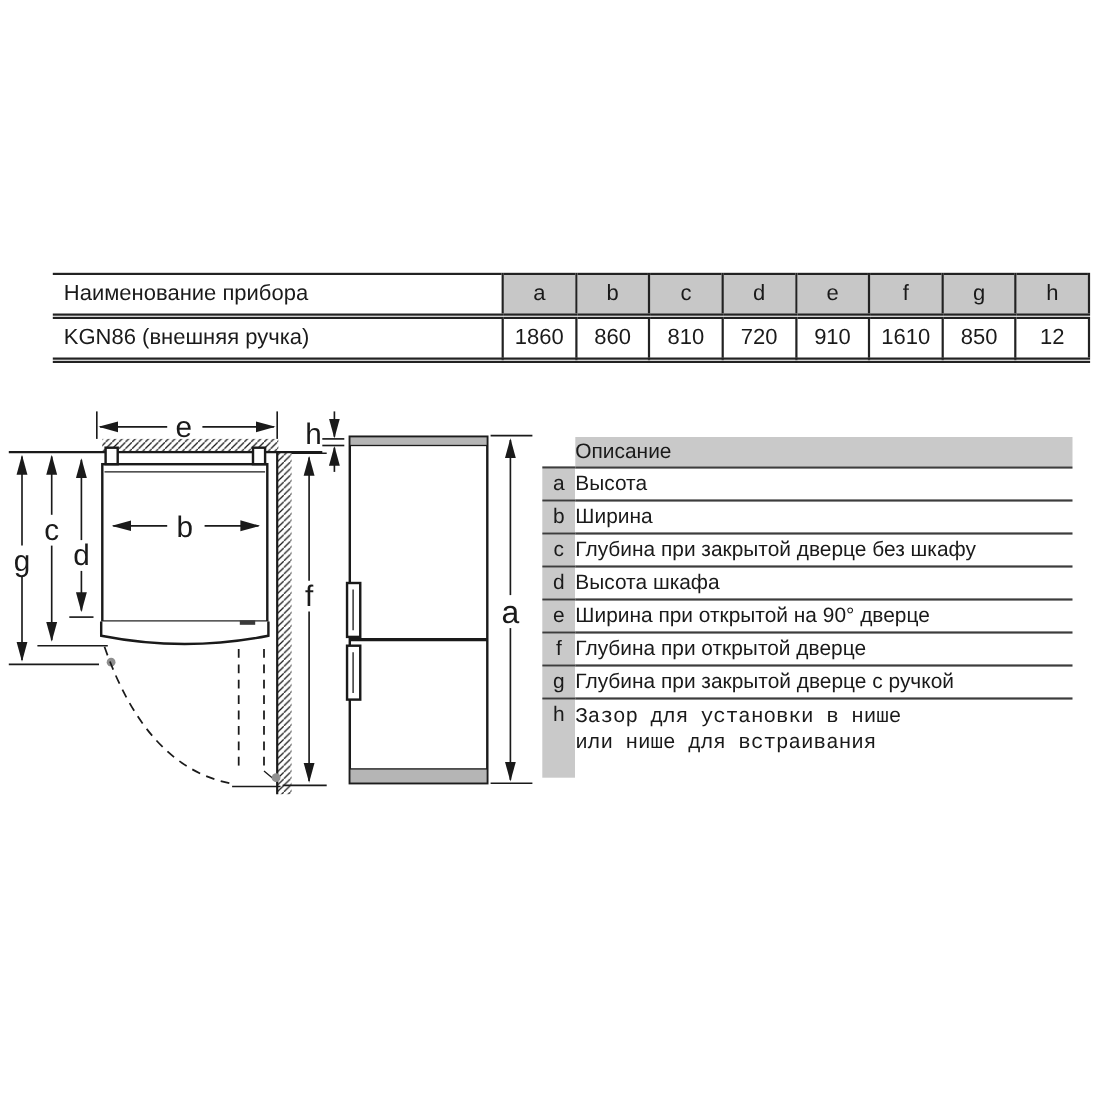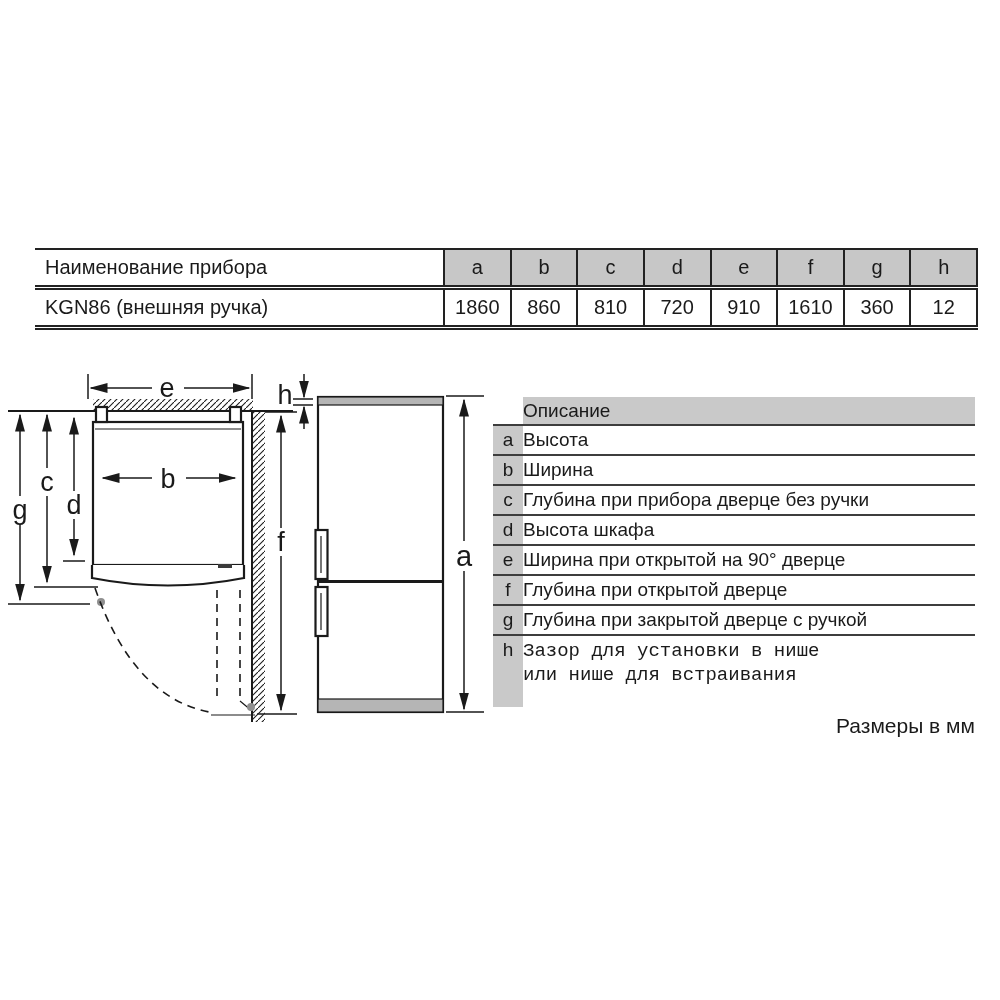--- a/index.html
+++ b/index.html
@@ -1,20 +1,20 @@
 <!DOCTYPE html>
 <html><head>
 <meta charset="utf-8">
 <style>
   html,body{margin:0;padding:0;background:#ffffff;}
   .canvas{position:relative;width:1000px;height:1000px;background:#fff;
           font-family:"Liberation Sans",sans-serif;color:#1a1a1a;overflow:hidden;}
 
   
-  table.dims{position:absolute;left:35px;top:248px;width:943px;border-collapse:collapse;
+  table.dims{position:absolute;left:48px;top:248px;width:943px;border-collapse:collapse;
              table-layout:fixed;border-top:2px solid #222;border-bottom:5px double #222;
              font-size:20px;}
   .dims td{padding:0;height:35px;white-space:nowrap;overflow:hidden;}
   .dims td.name{text-align:left;padding-left:10px;}
   .dims td.val{text-align:center;border-left:2px solid #222;}
   .dims td.val.last{border-right:2px solid #222;}
   .dims tr.hdr td{border-bottom:5px double #222;}
   .dims tr.hdr td.val{background:#c7c7c7;}
   .dims tr.r1 td{border-bottom:2px solid #222;}
 
@@ -67,21 +67,21 @@
       <td class="val last">h</td>
     </tr>
     <tr class="r2">
       <td class="name">KGN86 (внешняя ручка)</td>
       <td class="val">1860</td>
       <td class="val">860</td>
       <td class="val">810</td>
       <td class="val">720</td>
       <td class="val">910</td>
       <td class="val">1610</td>
-      <td class="val">360</td>
+      <td class="val">850</td>
       <td class="val last">12</td>
     </tr>
   </tbody>
     </table>
 
   <svg class="diagram" viewBox="0 0 1000 1000" xmlns="http://www.w3.org/2000/svg">
     <defs>
       <pattern id="hatch" patternUnits="userSpaceOnUse" width="6" height="6">
         <path d="M0,6 L6,0" stroke="#1a1a1a" stroke-width="1.1"></path>
       </pattern>
@@ -191,21 +191,21 @@
     <tr class="row">
       <td class="lk">a</td>
       <td class="ld">Высота</td>
     </tr>
     <tr class="row">
       <td class="lk">b</td>
       <td class="ld">Ширина</td>
     </tr>
     <tr class="row">
       <td class="lk">c</td>
-      <td class="ld">Глубина при прибора дверце без ручки</td>
+      <td class="ld">Глубина при закрытой дверце без шкафу</td>
     </tr>
     <tr class="row">
       <td class="lk">d</td>
       <td class="ld">Высота шкафа</td>
     </tr>
     <tr class="row">
       <td class="lk">e</td>
       <td class="ld">Ширина при открытой на 90° дверце</td>
     </tr>
     <tr class="row">
@@ -221,15 +221,14 @@
         <div>h</div>
       </td>
       <td class="ld">
         <div>Зазор для установки в нише</div>
         <div>или нише для встраивания</div>
       </td>
     </tr>
   </tbody>
     </table>
 
-  <div class="footnote">Размеры в мм</div>
 
 </div>
 
 </body></html>

